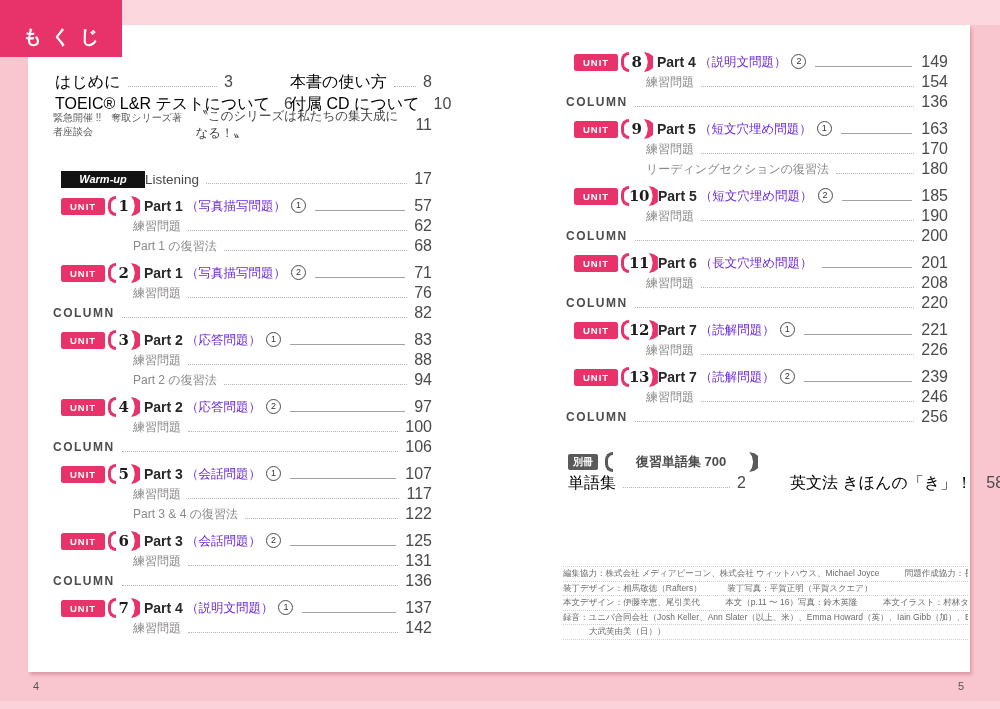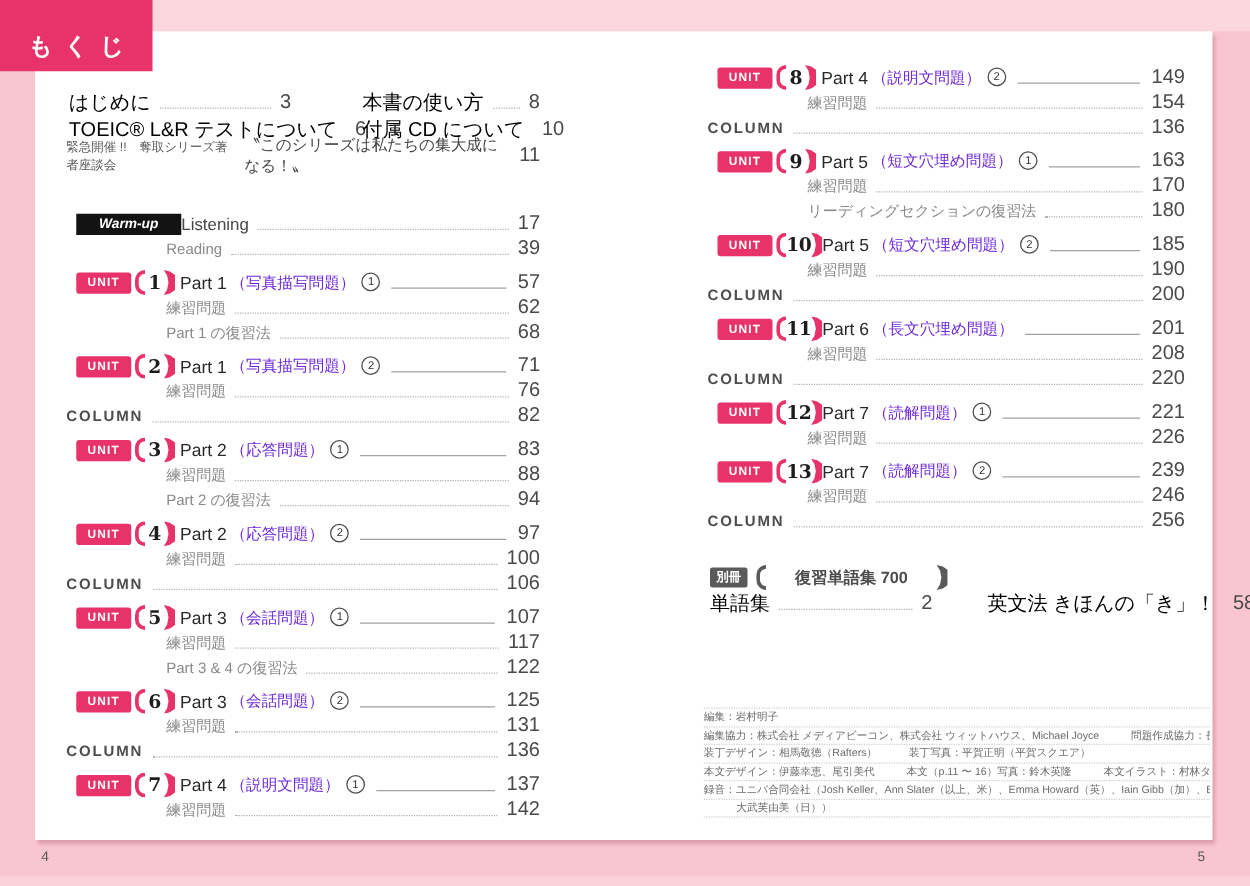--- a/index.html
+++ b/index.html
@@ -55,21 +55,21 @@
     width:44px;height:17px;background:#e7336a;border-radius:2.5px;color:#fff;
     font-size:9.5px;font-weight:bold;display:flex;align-items:center;justify-content:center;
     letter-spacing:1px;
   }
   .brk-l{width:8px;height:20px;border:3px solid #e7336a;border-right:0;
     border-radius:10px 0 0 10px;box-sizing:border-box;margin-left:3px;}
   .unit-num{font-family:"DejaVu Serif","Liberation Serif",serif;font-weight:bold;
     font-size:15px;color:#1d1d1d;min-width:15px;text-align:center;letter-spacing:-0.5px;}
   .brk-r{width:9px;height:20px;background:#e7336a;
     clip-path:polygon(0 0,55% 6%,100% 20%,100% 80%,55% 94%,0 100%,30% 78%,42% 50%,30% 22%);}
-  .t-main{font-weight:normal;font-size:14px;color:#282828;}
+  .t-main{font-weight:bold;font-size:14px;color:#282828;}
   .t-sub{font-size:12.5px;color:#6d28d9;margin-left:3px;}
   .circ{display:inline-flex;width:13px;height:13px;border:1px solid #4c4c4c;border-radius:50%;
     font-size:9px;color:#333;align-items:center;justify-content:center;margin-left:5px;
     position:relative;top:-1px;flex:none;}
   .sub-row{padding-left:83px;}
   .sub-row .lbl{color:#8b8888;font-size:12px;}
   .column-row{padding-left:3px;margin-top:0;}
   .column-lbl{font-weight:bold;letter-spacing:1.5px;color:#4c4c4c;font-size:12px;}
   .warmup-pill{width:84px;height:17px;background:#131313;color:#fff;
     font-style:italic;font-weight:bold;font-size:11px;
@@ -141,25 +141,20 @@
     <div id="left-toc">
         <div class="block warmup">
           <div class="row title-row">
             <span class="badge-area">
               <span class="warmup-pill">Warm-up</span>
             </span>
             <span class="lbl en-lbl">Listening</span>
             <span class="leader dotted"></span>
             <span class="pg">17</span>
           </div>
-          <div class="row sub-row">
-            <span class="lbl en-lbl">Reading</span>
-            <span class="leader dotted"></span>
-            <span class="pg">39</span>
-          </div>
         </div>
         <div class="block">
           <div class="row title-row">
             <span class="badge-area">
               <span class="unit-pill">UNIT</span>
               <span class="brk-l"></span>
               <span class="unit-num">1</span>
               <span class="brk-r"></span>
             </span>
             <span style="display: inline-flex; align-items: center;">
@@ -515,21 +510,20 @@
         <span class="pg">2</span>
       </div>
       <div class="acol-b">
         <span class="lbl">英文法 きほんの「き」！</span>
         <span class="leader dotted"></span>
         <span class="pg">58</span>
       </div>
     </div>
 
     <div class="credits" id="credits">
-        <div class="credit-line">編集：岩村明子</div>
         <div class="credit-line">編集協力：株式会社 メディアビーコン、株式会社 ウィットハウス、Michael Joyce　　　問題作成協力：長田いづみ</div>
         <div class="credit-line">装丁デザイン：相馬敬徳（Rafters）　　　装丁写真：平賀正明（平賀スクエア）</div>
         <div class="credit-line">本文デザイン：伊藤幸恵、尾引美代　　　本文（p.11 〜 16）写真：鈴木英隆　　　本文イラスト：村林タカノブ</div>
         <div class="credit-line">録音：ユニバ合同会社（Josh Keller、Ann Slater（以上、米）、Emma Howard（英）、Iain Gibb（加）、Brad Holmes（豪）、</div>
         <div class="credit-line indent">大武芙由美（日））</div>
       </div>
   </div>
 
 </div>
 

